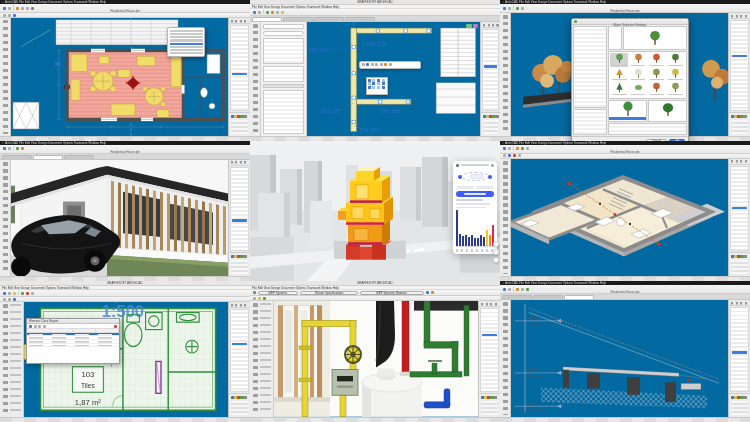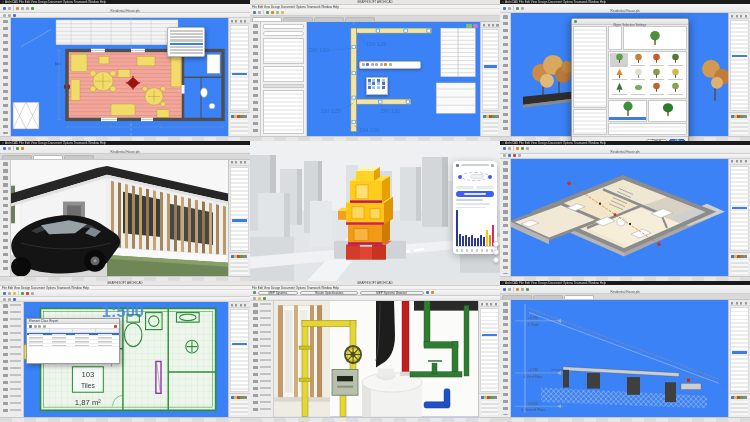--- a/index.html
+++ b/index.html
@@ -17,21 +17,21 @@
 .t{font-size:6px;line-height:1;transform:scale(.5);transform-origin:0 50%;white-space:nowrap;display:inline-block}
 .tc{font-size:6px;line-height:1;transform:scale(.5);transform-origin:50% 50%;white-space:nowrap;display:inline-block}
 .i{width:3px;height:3px;border-radius:1px;background:#adadad;flex:0 0 auto}
 .i.b{background:#4a78c8}.i.o{background:#d98a2a}.i.g{background:#5a9e4a}.i.r{background:#c64a3a}.i.y{background:#d9c04a}.i.k{background:#777}
 .sep{width:1px;height:70%;background:#cfcfcf;flex:0 0 auto}
 .mid{flex:1;display:flex;min-height:0}
 .tbx{width:11px;background:#ececec;border-right:1px solid #cdcdcd;position:relative;flex:0 0 auto}
 .tbx::before{content:"";position:absolute;left:3px;top:2px;bottom:2px;width:5px;background:repeating-linear-gradient(180deg,#9f9f9f 0 3.5px,transparent 3.5px 7px);border-radius:1px}
 .tbx.wide{width:24px}
 .tbx.wide::after{content:"";position:absolute;left:10px;top:2px;bottom:2px;right:2px;background:repeating-linear-gradient(180deg,#c2c2c2 0 2px,transparent 2px 7px)}
-.cv{flex:1;position:relative;background:#3b82f6;min-width:0}
+.cv{flex:1;position:relative;background:#0369a1;min-width:0}
 .cv>svg{position:absolute;inset:0;width:100%;height:100%}
 .nav{width:22px;background:#e9e9e9;border-left:1px solid #c6c6c6;display:flex;flex-direction:column;flex:0 0 auto}
 .nav-ic{height:6px;border-bottom:1px solid #d5d5d5;background:repeating-linear-gradient(90deg,#9a9a9a 0 2px,transparent 2px 4.5px);background-size:16px 2.5px;background-repeat:no-repeat;background-position:2px 1.5px}
 .ntree{flex:1;margin:1px;background:repeating-linear-gradient(180deg,#fff 0 2.5px,#ececec 2.5px 4px);border:1px solid #d8d8d8;position:relative}
 .ntree .sel{position:absolute;left:1px;right:1px;height:2.6px;background:#3d7de0;border-radius:.5px}
 .nprops{height:24px;border-top:1px solid #cfcfcf;background:#ececec;position:relative}
 .nprops::before{content:"";position:absolute;left:2px;top:2px;width:16px;height:3px;background:repeating-linear-gradient(90deg,#4a78c8 0 3px,#d9c04a 3px 6px,#c64a3a 6px 9px,#5a9e4a 9px 12px,#888 12px 16px);border-radius:.5px}
 .nprops::after{content:"";position:absolute;left:2px;right:2px;top:7px;bottom:2px;background:repeating-linear-gradient(180deg,#f7f7f7 0 2.5px,#e1e1e1 2.5px 4px)}
 .status{height:5px;background:repeating-linear-gradient(90deg,#dcdcdc 0 12px,#e8e8e8 12px 24px);border-top:1px solid #c9c9c9;flex:0 0 auto}
 .tabs{height:6px;background:#d9d9d9;border-bottom:1px solid #c5c5c5;display:flex;gap:1px;padding:1px 2px 0;flex:0 0 auto}

